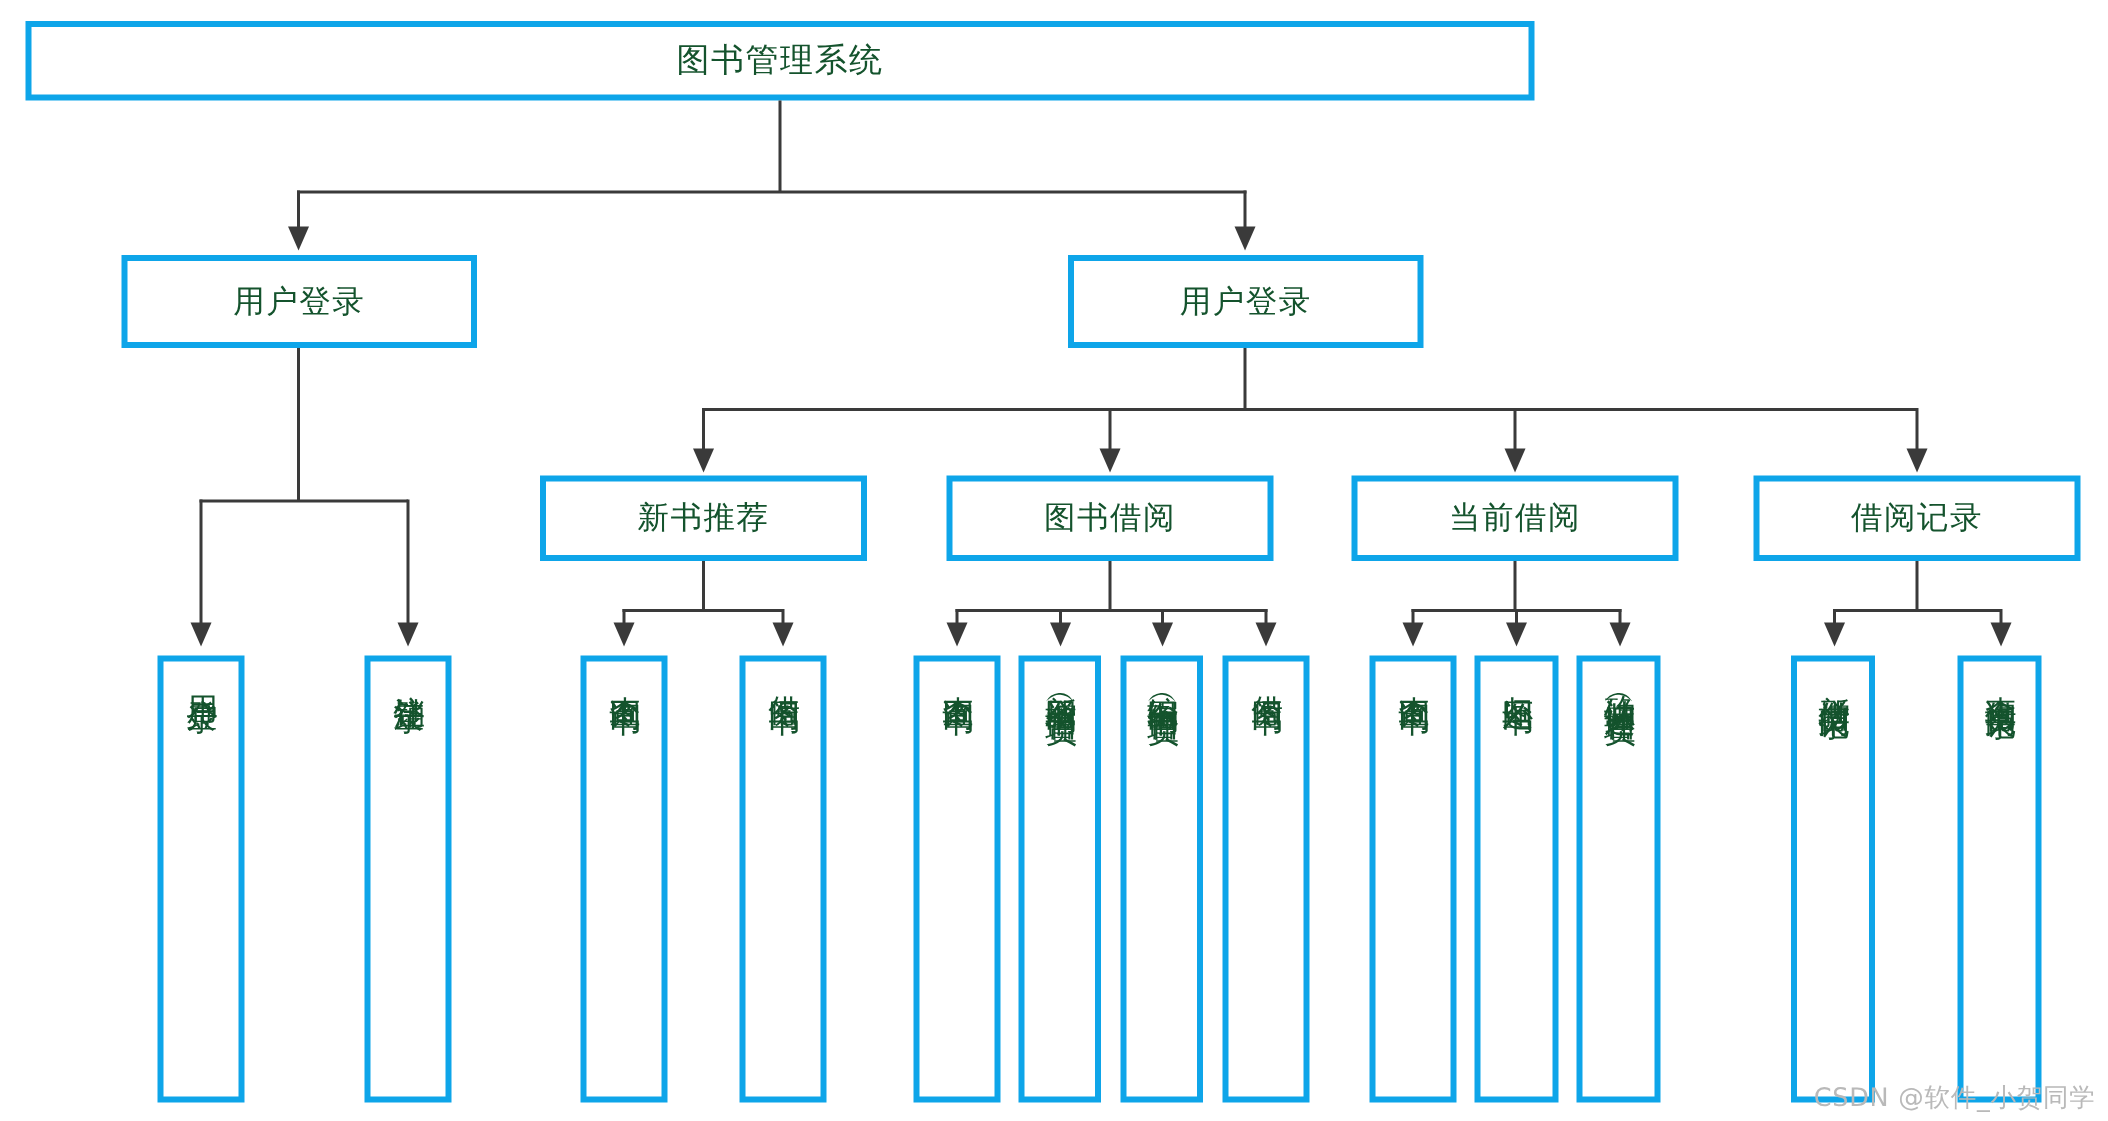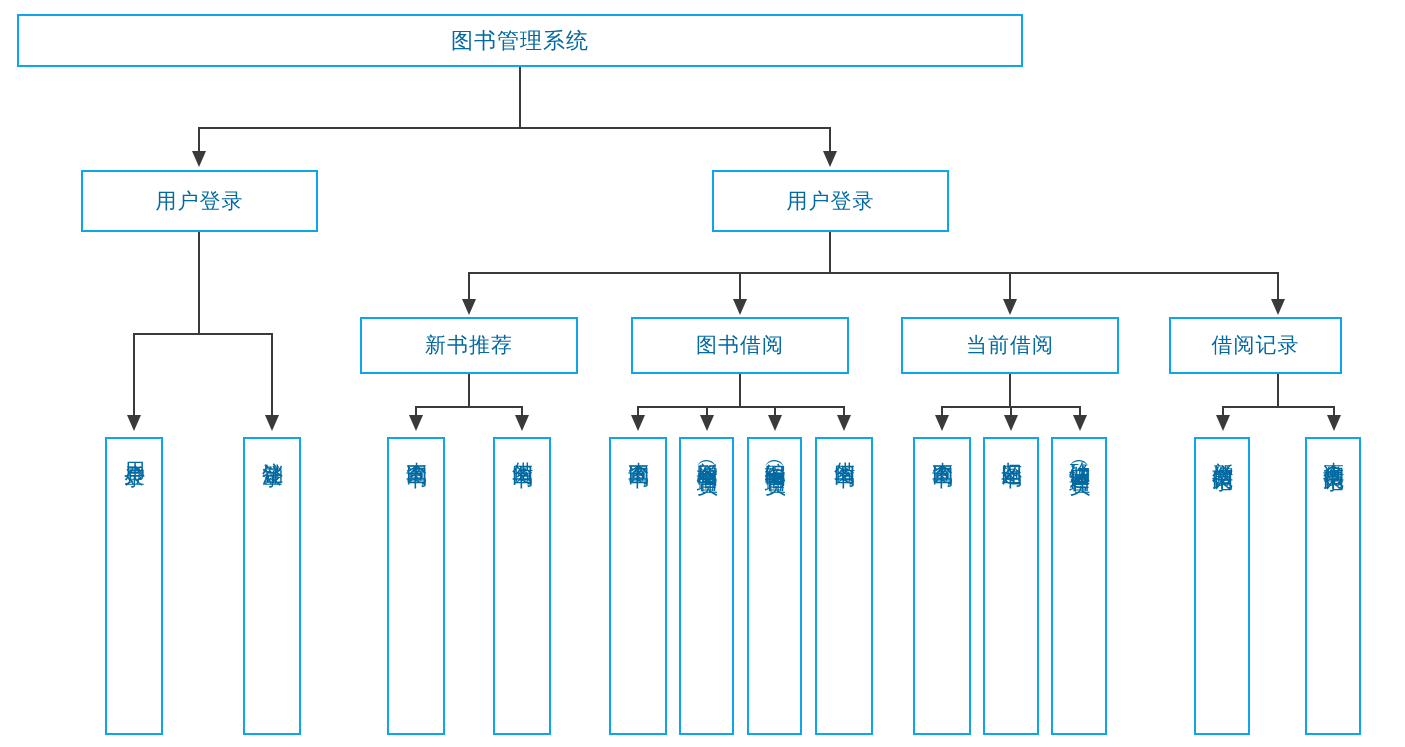--- a/index.html
+++ b/index.html
@@ -16,25 +16,25 @@
     width: 1405px;
     height: 747px;
     background: #ffffff;
     overflow: hidden;
   }
   
   .node {
     position: absolute;
     box-sizing: border-box;
     background: #ffffff;
-    border: 2px solid #0ea5e9;
+    border: 4px solid #0ea5e9;
     display: flex;
     align-items: center;
     justify-content: center;
-    color: #0369a1;
+    color: #14532d;
   }
   .node .label {
     font-size: 21px;
     line-height: 1.25;
     letter-spacing: 1px;
     white-space: nowrap;
   }
   
   .node.root .label { font-size: 22px; }
   .node.level2 .label { font-size: 21px; }
@@ -128,21 +128,21 @@
 
   <div class="node level3" style="left:360px; top:317px; width:218px; height:57px;text-align:right;">
     <span class="label">新书推荐</span>
   </div>
   <div class="node level3" style="left:901px; top:317px; width:218px; height:57px;">
     <span class="label">当前借阅</span>
   </div>
   <div class="node level3" style="left:631px; top:317px; width:218px; height:57px;">
     <span class="label">图书借阅</span>
   </div>
-  <div class="node level3" style="left:1169px; top:317px; width:173px; height:57px;">
+  <div class="node level3" style="left:1169px; top:317px; width:218px; height:57px;">
     <span class="label">借阅记录</span>
   </div>
 
   <div class="edge v" style="left:468px; top:374px; width:2px; height:33px;"></div>
   <div class="edge h" style="left:415px; top:406px; width:107px; height:2px;"></div>
   <div class="edge v" style="left:415px; top:406px; width:2px; height:11px;"></div>
   <div class="arrow" style="left:409px; top:415px;"></div>
   <div class="edge v" style="left:521px; top:406px; width:2px; height:11px;"></div>
   <div class="arrow" style="left:515px; top:415px;"></div>
 
@@ -210,14 +210,15 @@
     <span class="label">确认归还（管理员）</span>
   </div>
 
   <div class="node leaf" style="left:1194px; top:437px; width:56px; height:298px;">
     <span class="label">新增借阅记录</span>
   </div>
   <div class="node leaf" style="left:1305px; top:437px; width:56px; height:298px;">
     <span class="label">查询借阅记录</span>
   </div>
 
+  <div id="watermark">CSDN @软件_小贺同学</div>
 
 </div>
 
 </body></html>

